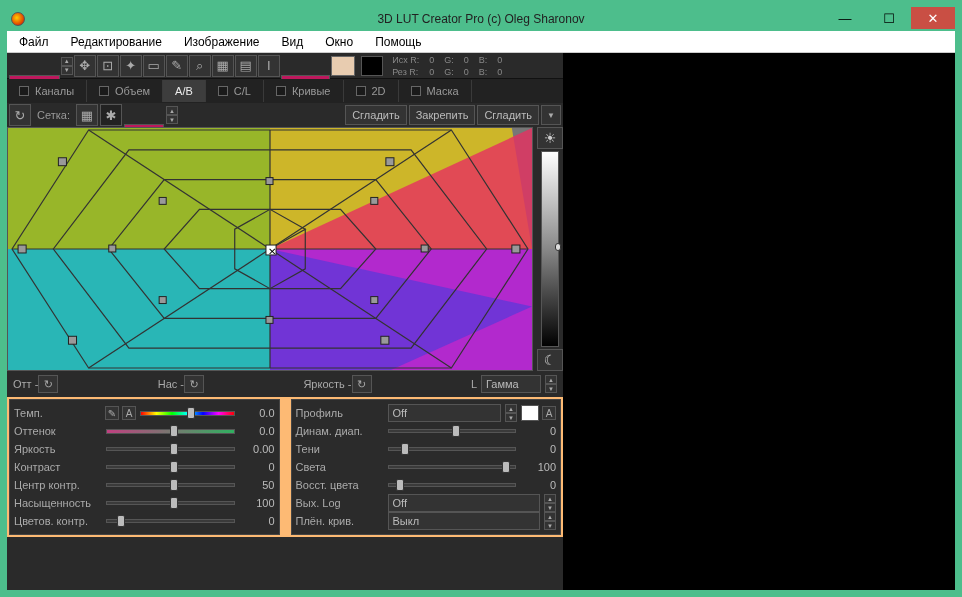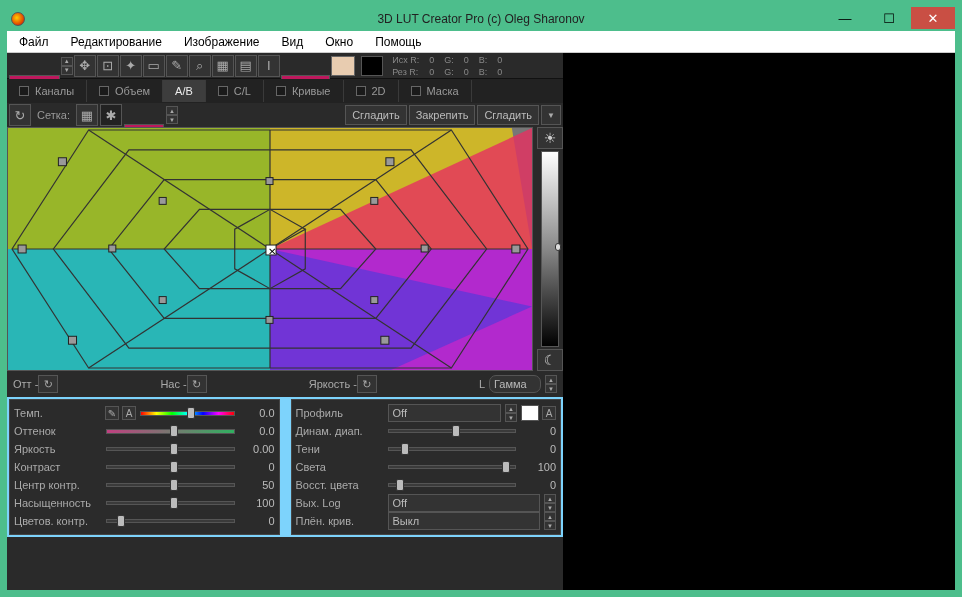--- a/index.html
+++ b/index.html
@@ -54,21 +54,21 @@
 .gradhandle { position:absolute; right:-3px; width:6px; height:8px; background:#ddd; border:1px solid #333; border-radius:3px; top:47%; }
 .sunbtn, .moonbtn { height:22px; display:flex; align-items:center; justify-content:center; color:#ccc; font-size:14px; border:1px solid #555; background:#333; cursor:pointer; }
 
 
 .adjustrow { height:26px; background:#2a2a2a; display:flex; align-items:center; padding:0 6px; color:#aaa; font-size:11px; gap:4px; }
 .adjustrow .refresh { width:20px; height:18px; border:1px solid #555; background:#333; display:flex; align-items:center; justify-content:center; cursor:pointer; }
 .adjustrow .group { display:flex; align-items:center; }
 .adjustrow .sep { flex:1; }
 
 
-.parampanels { display:flex; gap:11px; padding:2px; background:#7dd3fc; }
+.parampanels { display:flex; gap:11px; padding:2px; background:#fdba74; }
 .parampanel { flex:1; background:#2b2b2b; border:1px solid #444; padding:4px; }
 .prow { display:flex; align-items:center; height:18px; color:#aaa; font-size:11px; }
 .prow .plabel { width:88px; }
 .prow .pslider { flex:1; height:4px; background:#3a3a3a; border:1px solid #555; position:relative; margin:0 4px; }
 .prow .pslider.rainbow { background:linear-gradient(to right,#f00,#ff0,#0f0,#0ff,#00f,#f0f,#f00); height:5px; }
 .prow .pslider.green  { background:linear-gradient(to right,#c04080,#30b060); height:5px; }
 .prow .phandle { position:absolute; width:8px; height:12px; top:-5px; background:#bbb; border:1px solid #333; border-radius:2px; }
 .prow .pval { width:36px; text-align:right; color:#bbb; }
 .prow .picker { width:14px; height:14px; display:flex; align-items:center; justify-content:center; border:1px solid #555; background:#333; margin-left:3px; cursor:pointer; font-size:10px; }
 .sel { height:18px; background:#333; border:1px solid #555; color:#bbb; font-size:11px; padding:0 4px; display:flex; align-items:center; flex:1; margin:0 4px; }
@@ -285,21 +285,21 @@
             <div class="refresh">↻</div>
           </div>
         <div class="sep"></div>
         <div class="group">
             <span>Яркость -</span>
             <div class="refresh">↻</div>
           </div>
         <div class="sep"></div>
         <div class="group">
           <span>L</span>
-          <div class="sel" style="flex:none;width:52px;border-radius:7px;">
+          <div class="sel" style="flex:none;width:60px;">
               <span>Гамма</span>
             </div>
           <div class="spinner">
               <span>▲</span>
               <span>▼</span>
             </div>
         </div>
       </div>
 
       <div class="parampanels">

